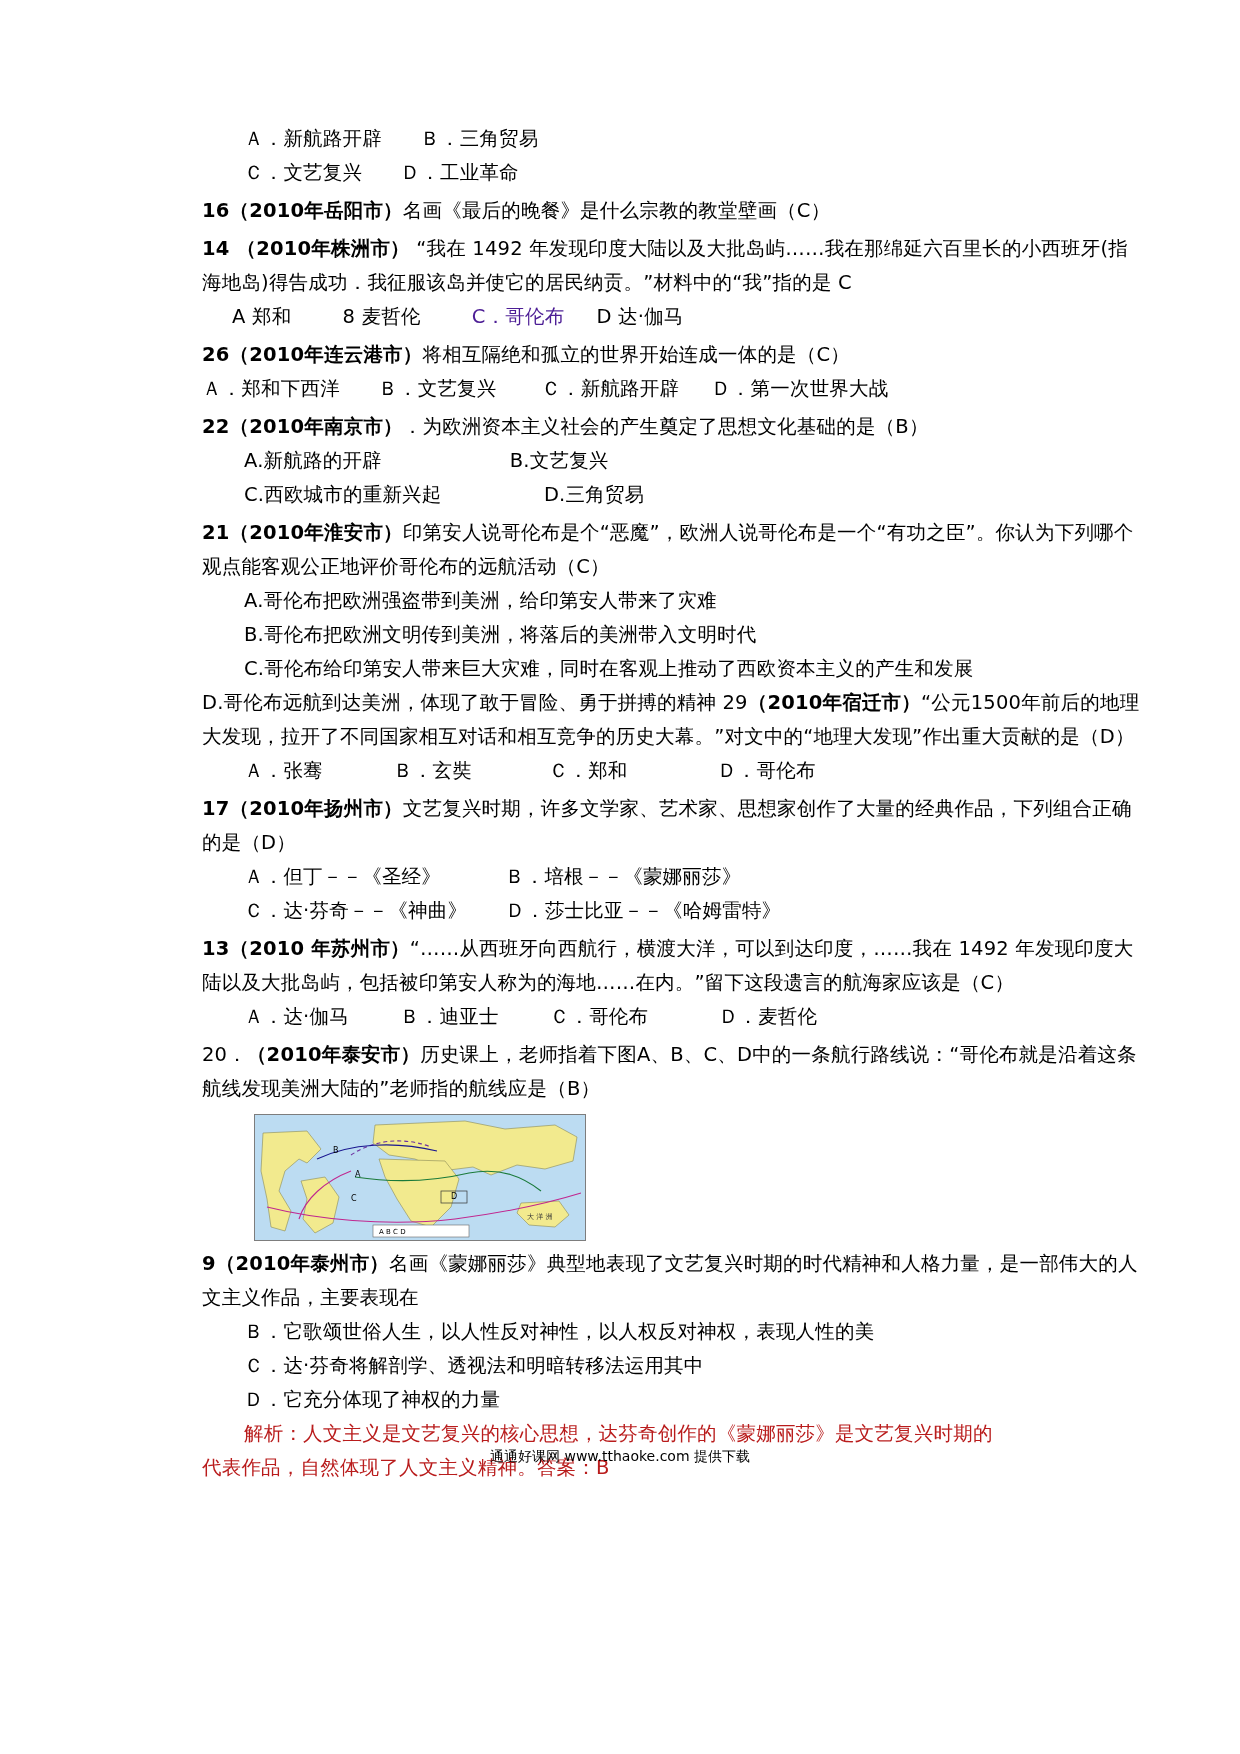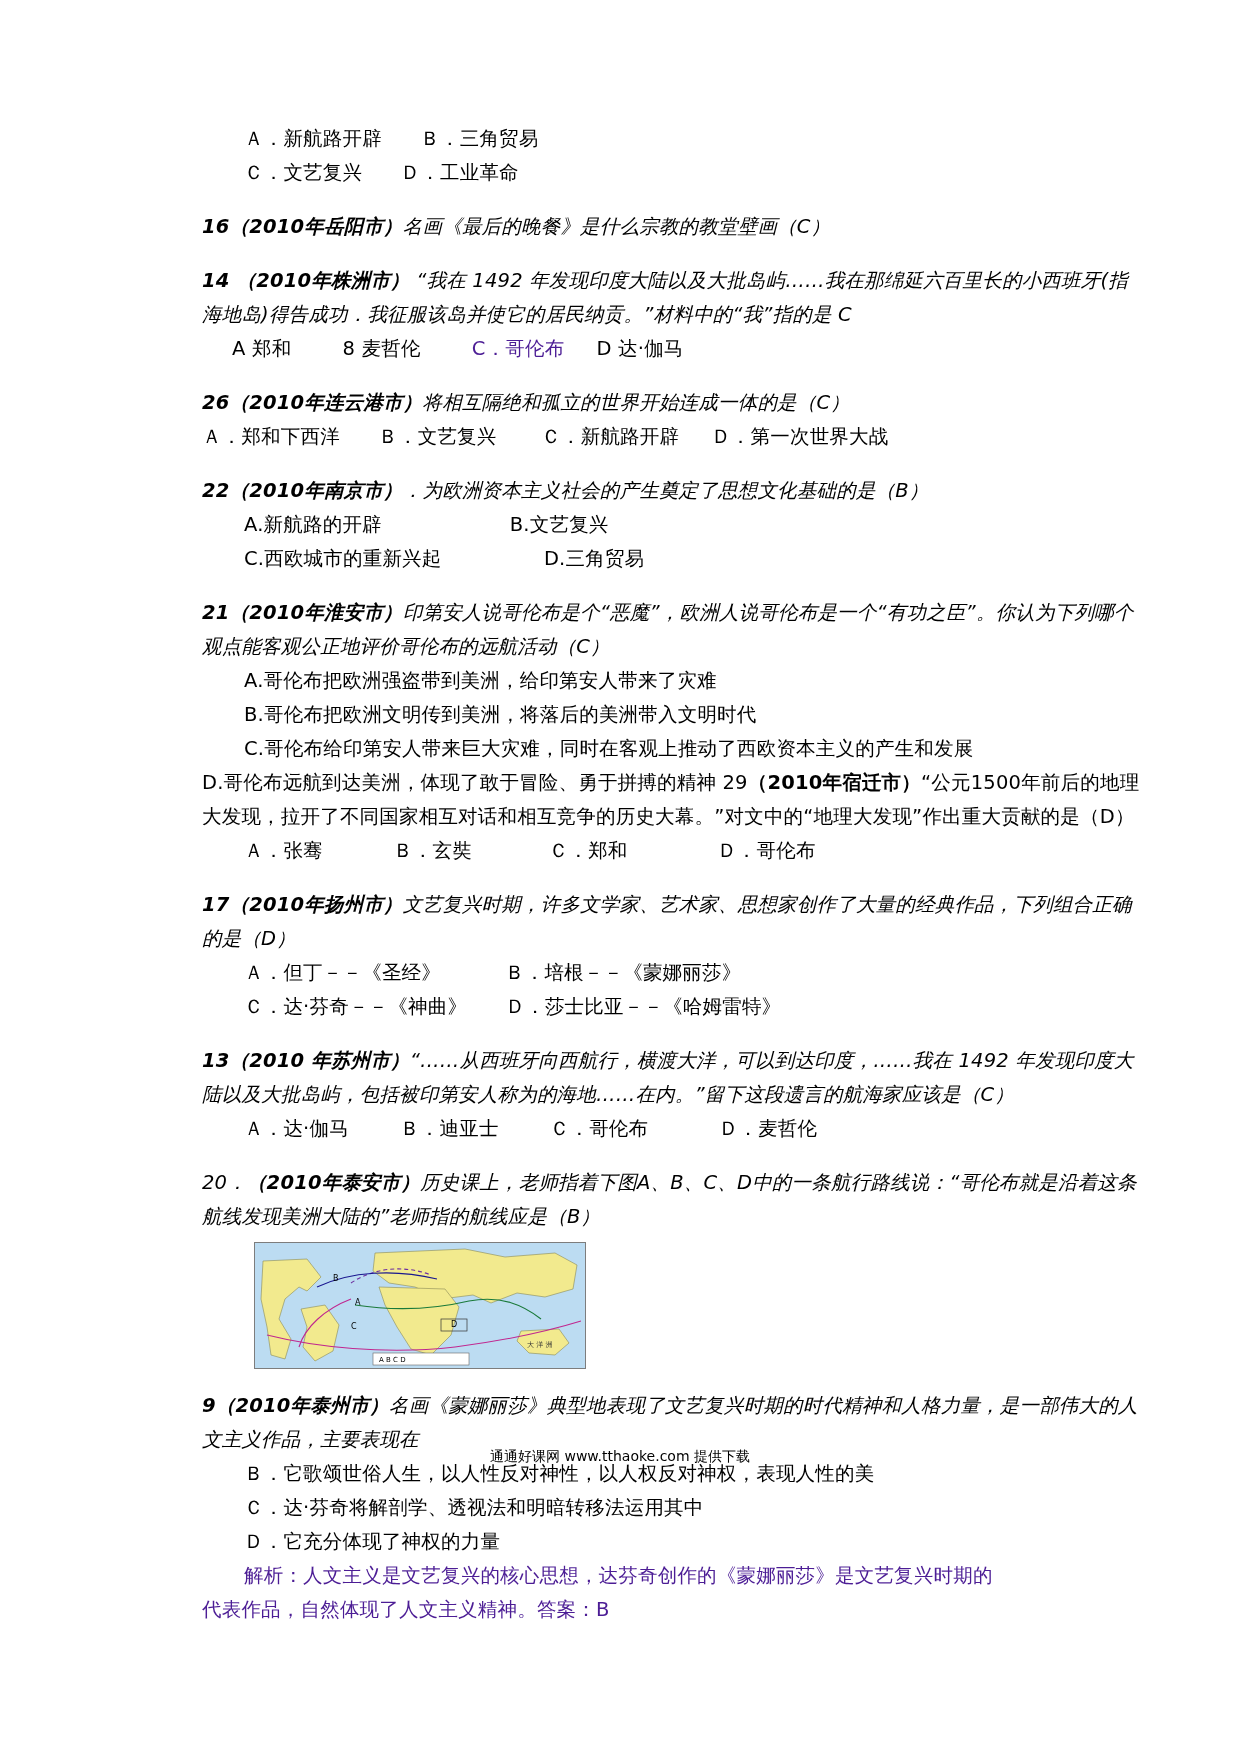--- a/index.html
+++ b/index.html
@@ -26,25 +26,24 @@
   .line {
     font-size: 19.5px;
     line-height: 34px;
     white-space: pre-wrap;
     letter-spacing: 0.2px;
   }
   .indent1 { padding-left: 42px; }
   .indent3 { padding-left: 30px; }
   .bold { font-weight: bold; }
   .q {
-    margin-top: 20px;
-    font-style: italic;
+    margin-top: 4px;
   }
   .red {
-    color: #4c1d95;
+    color: #b91c1c;
   }
   .redtext {
     color: #4c1d95;
   }
   .mapwrap {
     padding-left: 52px;
     margin-top: 8px;
     margin-bottom: 6px;
   }
   .map {

